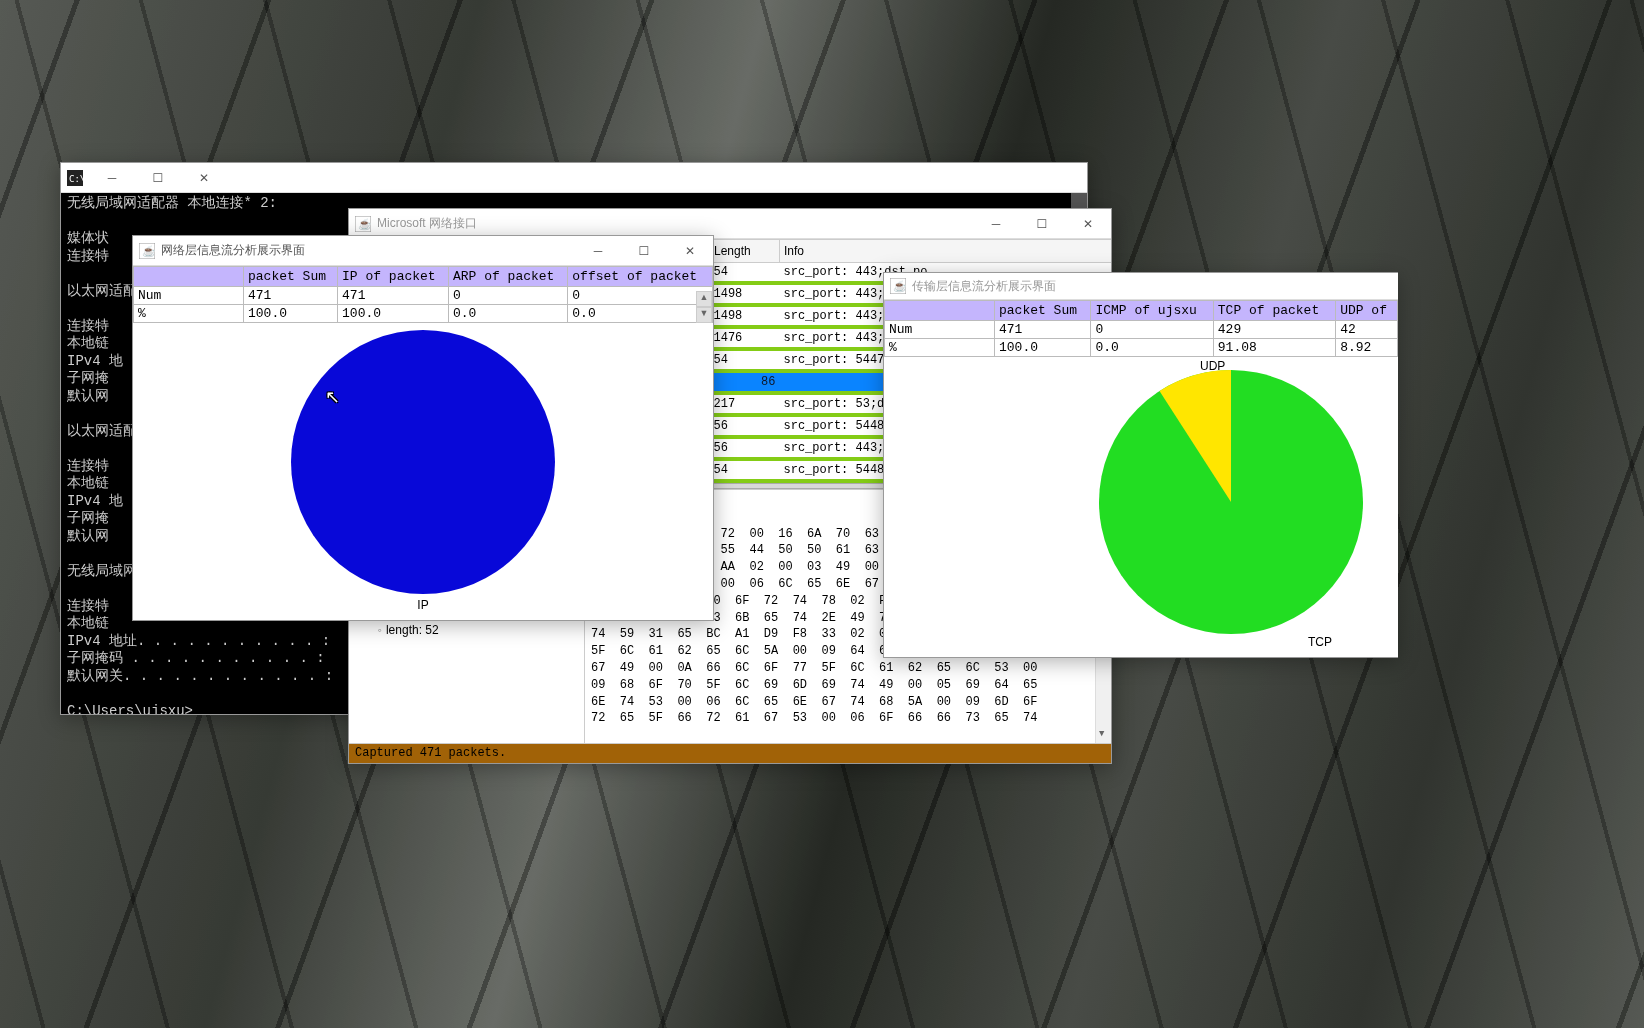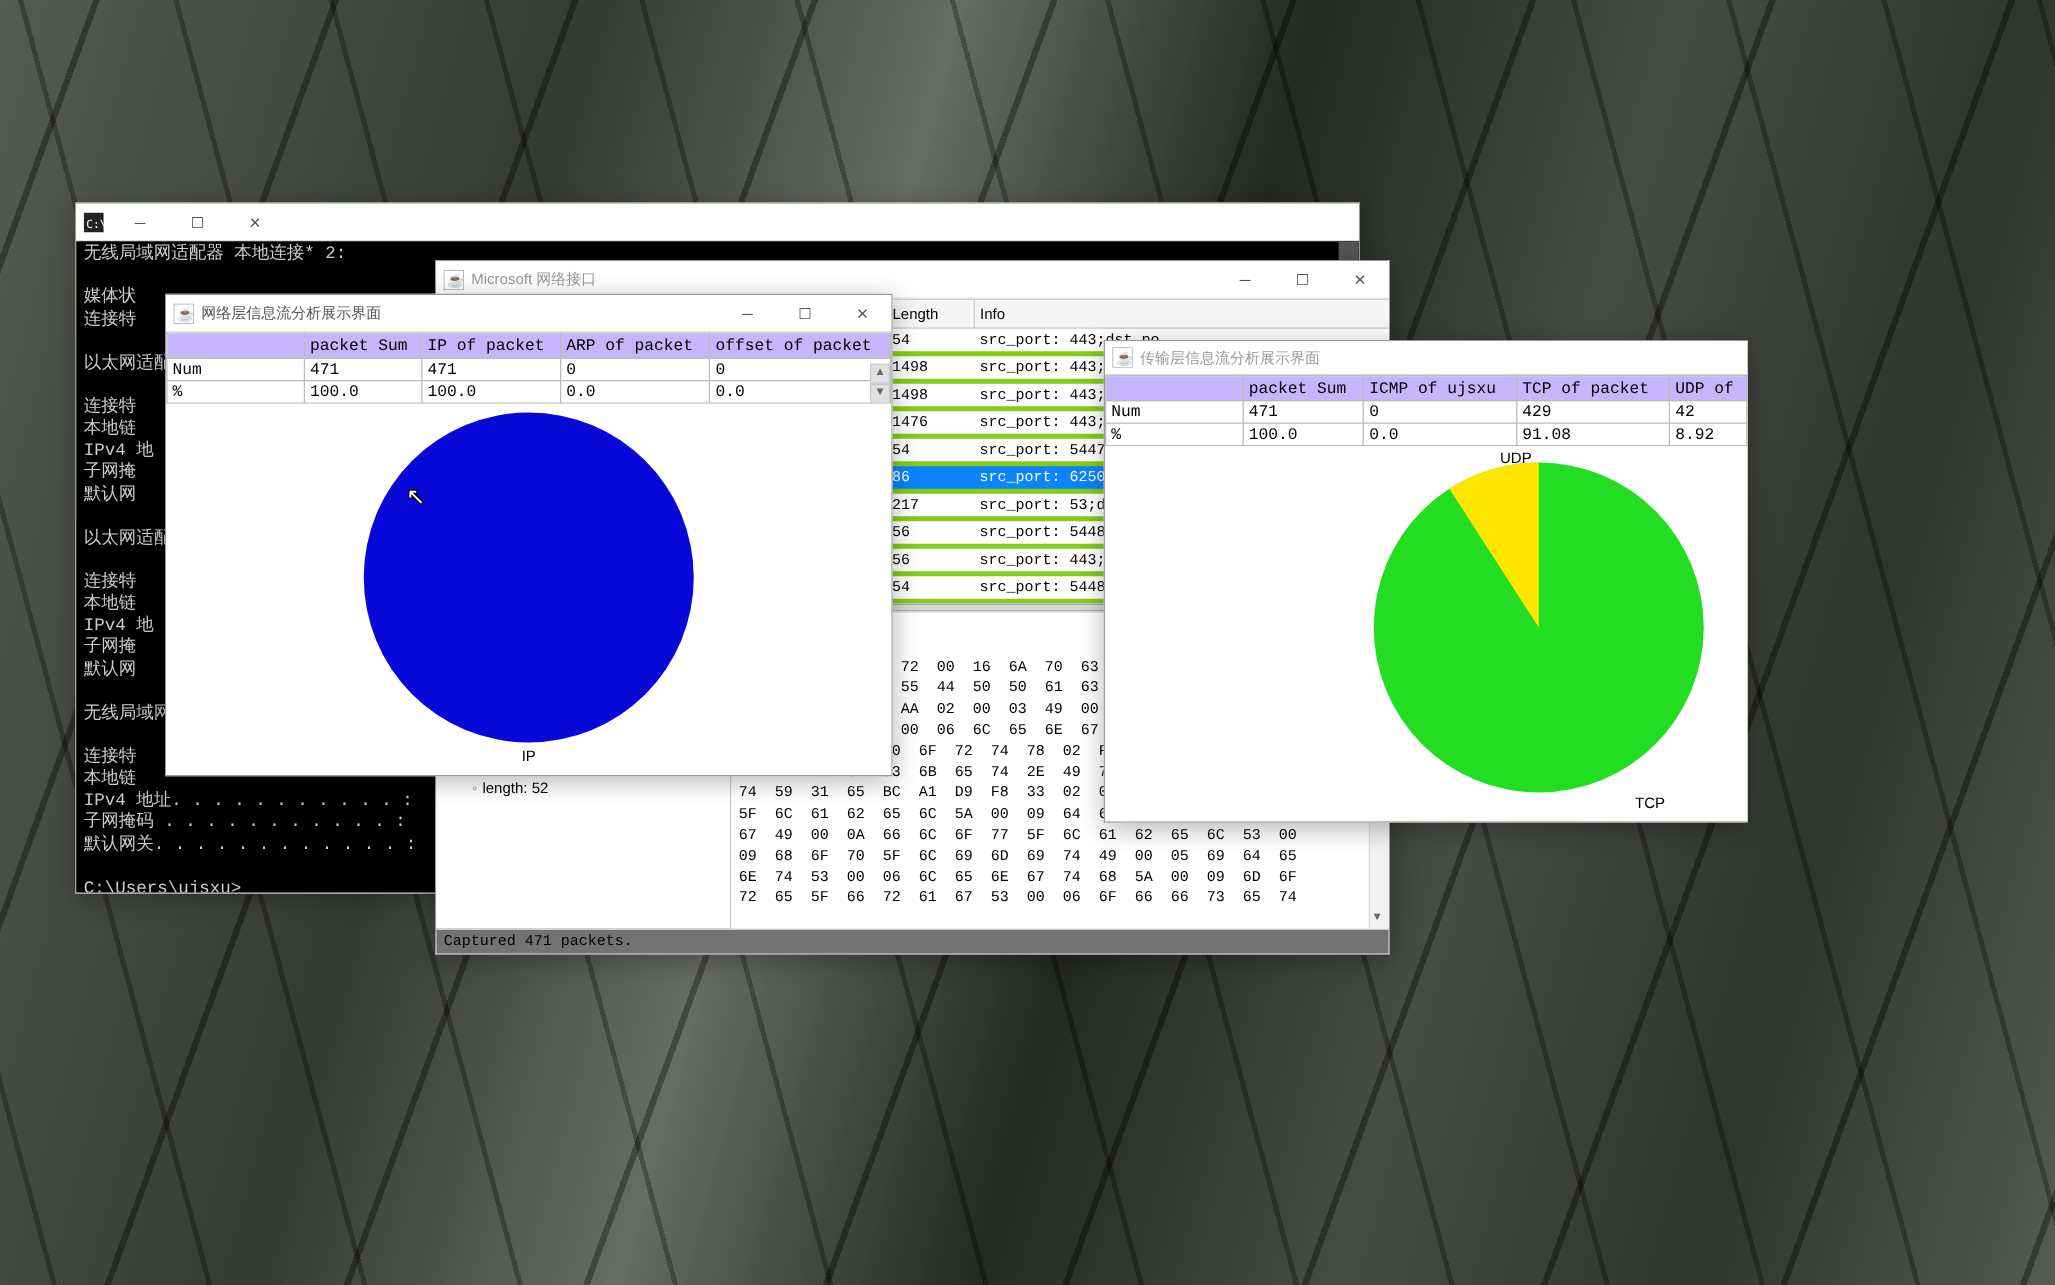--- a/index.html
+++ b/index.html
@@ -65,38 +65,38 @@
     line-height: 1.25; overflow: hidden; position: relative;
   }
   .cmd-scroll { position:absolute; right:0; top:0; bottom:0; width:16px; background:#2a2a2a; }
   .cmd-scroll-thumb { position:absolute; right:0; top:0; width:16px; height:25px; background:#555; }
 
   
   .capture-body { flex:1; display:flex; flex-direction:column; background:#f0f0f0; overflow:hidden; }
   .packet-table { width:100%; font-family:Tahoma,sans-serif; font-size:12px; border-collapse:collapse; background:#fff; }
   .packet-table th { background:#f5f5f5; border:1px solid #ccc; padding:4px 4px; text-align:left; font-weight:normal; }
   .packet-table td { border-bottom:4px solid #84cc16; padding:2px 4px; white-space:nowrap;font-family:Liberation Mono, monospace; }
-  .packet-table tr.selected td { background:#0a84ff; color:#ffffff; }
+  .packet-table tr.selected td { background:#0a84ff; color:#0f172a;text-align:right; }
   .tree-pane {
     background:#fff; font-family:Tahoma,sans-serif; font-size:12px;
     padding:2px; overflow:hidden; border-top:1px solid #ccc;
   }
   .tree-row { white-space:nowrap; line-height:1.35; }
   .tree-bullet { color:#888; margin-right:4px; }
   .tree-folder { color:#000; }
   .folder-icon { display:inline-block; width:12px; height:10px; background:#e6c466; border:1px solid #b89642; margin-right:4px; vertical-align:middle; }
   .hex-pane {
     background:#fff; font-family:"Courier New",monospace; font-size:12px;
     padding:2px 6px; border-top:1px solid #ccc; border-left:1px solid #ccc;
     white-space:pre; overflow:hidden; line-height:1.4; position:relative;
   }
   .hex-scroll { position:absolute; right:0; top:0; bottom:0; width:16px; background:#f0f0f0; border-left:1px solid #ddd;}
   .hex-scroll::before { content:"▲"; position:absolute; top:2px; left:3px; font-size:9px; color:#666;}
   .hex-scroll::after { content:"▼"; position:absolute; bottom:2px; left:3px; font-size:9px; color:#666;}
-  .statusbar { height:20px; background:#737373; border-top:1px solid #ccc; padding:2px 6px; font-size:12px; font-family:"Courier New",monospace; }
+  .statusbar { height:20px; background:#a16207; border-top:1px solid #ccc; padding:2px 6px; font-size:12px; font-family:"Courier New",monospace; }
 
   
   .ana-table { width:100%; border-collapse:collapse; font-family:"SimSun","Courier New",monospace; font-size:13px; background:#fff; }
   .ana-table th { background:#c4b5fd; border:1px solid #bbb; padding:2px 4px; text-align:left; font-weight:normal; }
   .ana-table td { border:1px solid #bbb; padding:1px 4px; }
   .ana-scroll { position:absolute; right:1px; top:25px; width:16px; background:#f0f0f0; }
   .ana-scroll-btn { height:16px; background:#e0e0e0; font-size:9px; text-align:center; color:#666; border:1px solid #ccc;}
   .chart-area { flex:1; background:#fff; display:flex; align-items:center; justify-content:center; position:relative; }
   .pie-label { position:absolute; font-family:"SimSun",sans-serif; font-size:12px; }
 

